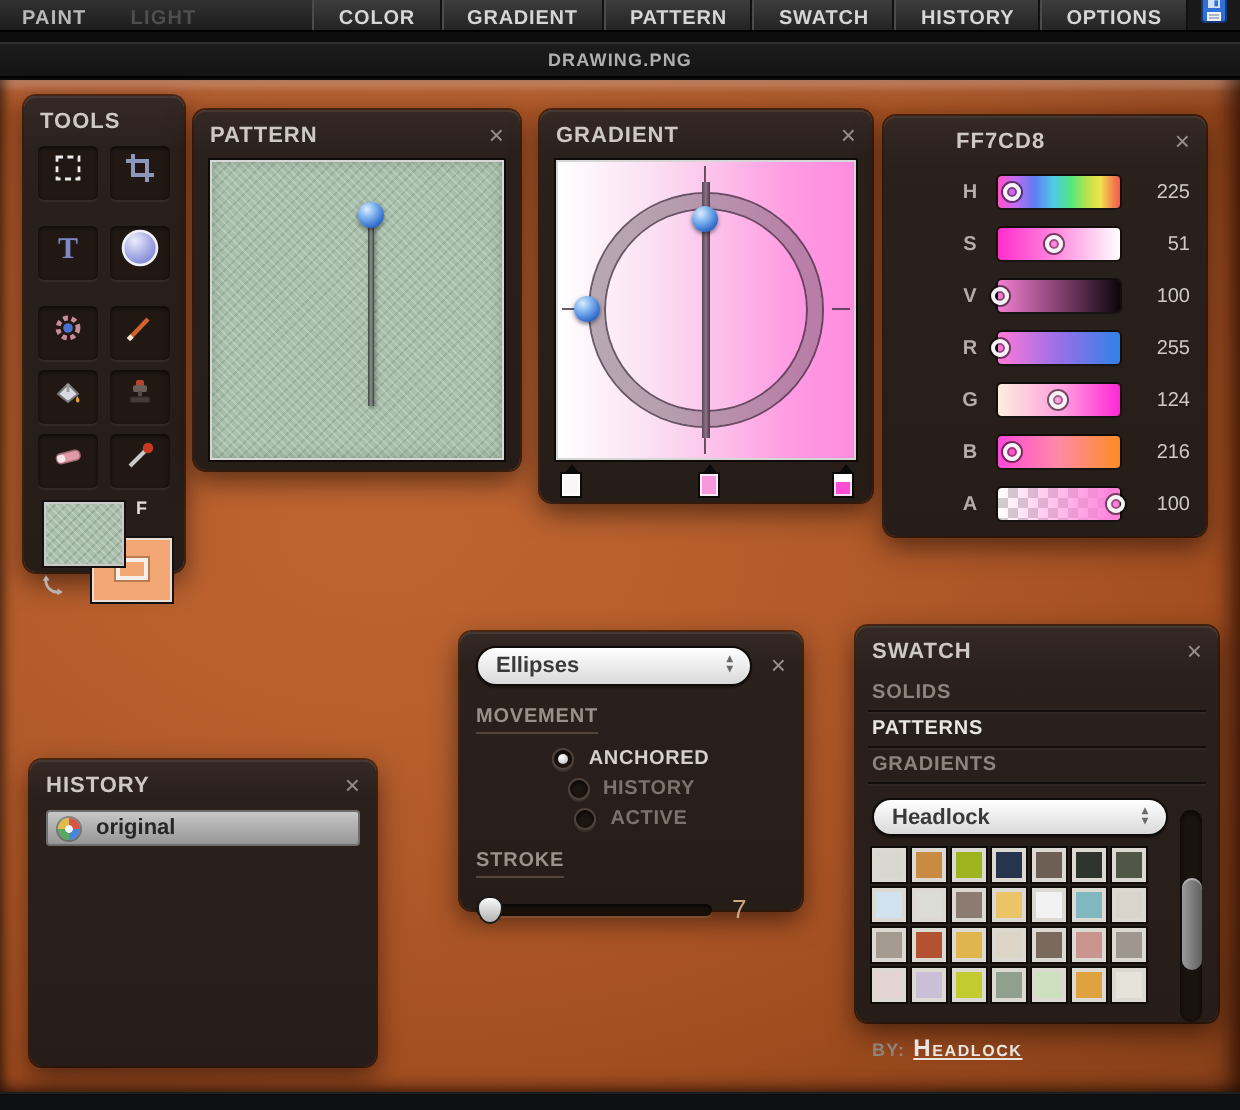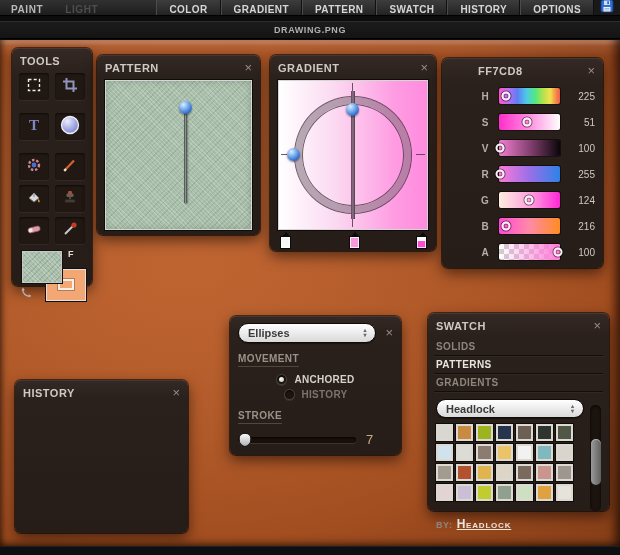--- a/index.html
+++ b/index.html
@@ -460,20 +460,24 @@
   </div>
   <span class="section-label">MOVEMENT</span>
   <div class="radio-list" id="movement-radios">
       <div class="radio-row on">
         <span class="radio-dot"></span>
         <span>ANCHORED</span>
       </div>
       <div class="radio-row">
         <span class="radio-dot"></span>
         <span>HISTORY</span>
+      </div>
+      <div class="radio-row">
+        <span class="radio-dot"></span>
+        <span>ACTIVE</span>
       </div>
     </div>
   <span class="section-label">STROKE</span>
   <div class="stroke-row">
     <div class="hslider">
       <div class="hslider-knob" id="stroke-knob" style="left: 6%;"></div>
     </div>
     <span class="stroke-value">7</span>
   </div>
 </div>
@@ -535,15 +539,21 @@
   <div class="swatch-footer">
     <span>BY:</span><span class="author">Headlock</span>
   </div>
 </div>
 
 <div class="panel p-history">
   <div class="panel-head">
     <span class="panel-title">HISTORY</span>
     <span class="panel-close">×</span>
   </div>
+  <div id="history-list">
+      <div class="history-item">
+        <span class="pinwheel"></span>
+        <span>original</span>
+      </div>
+    </div>
 </div>
 
 <div class="bottombar"></div>
 
 </body></html>

